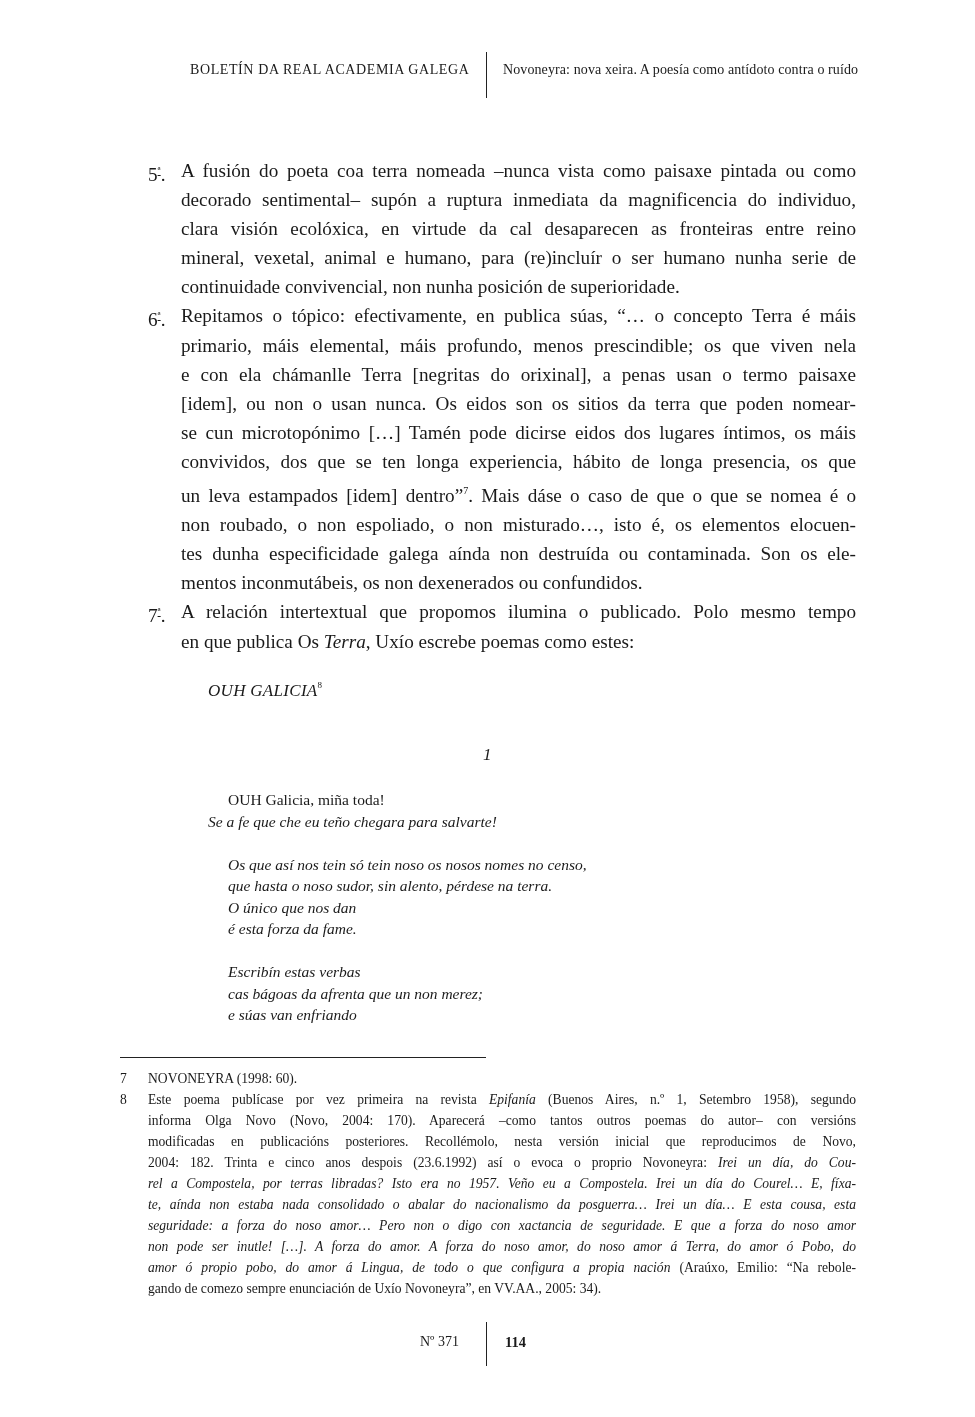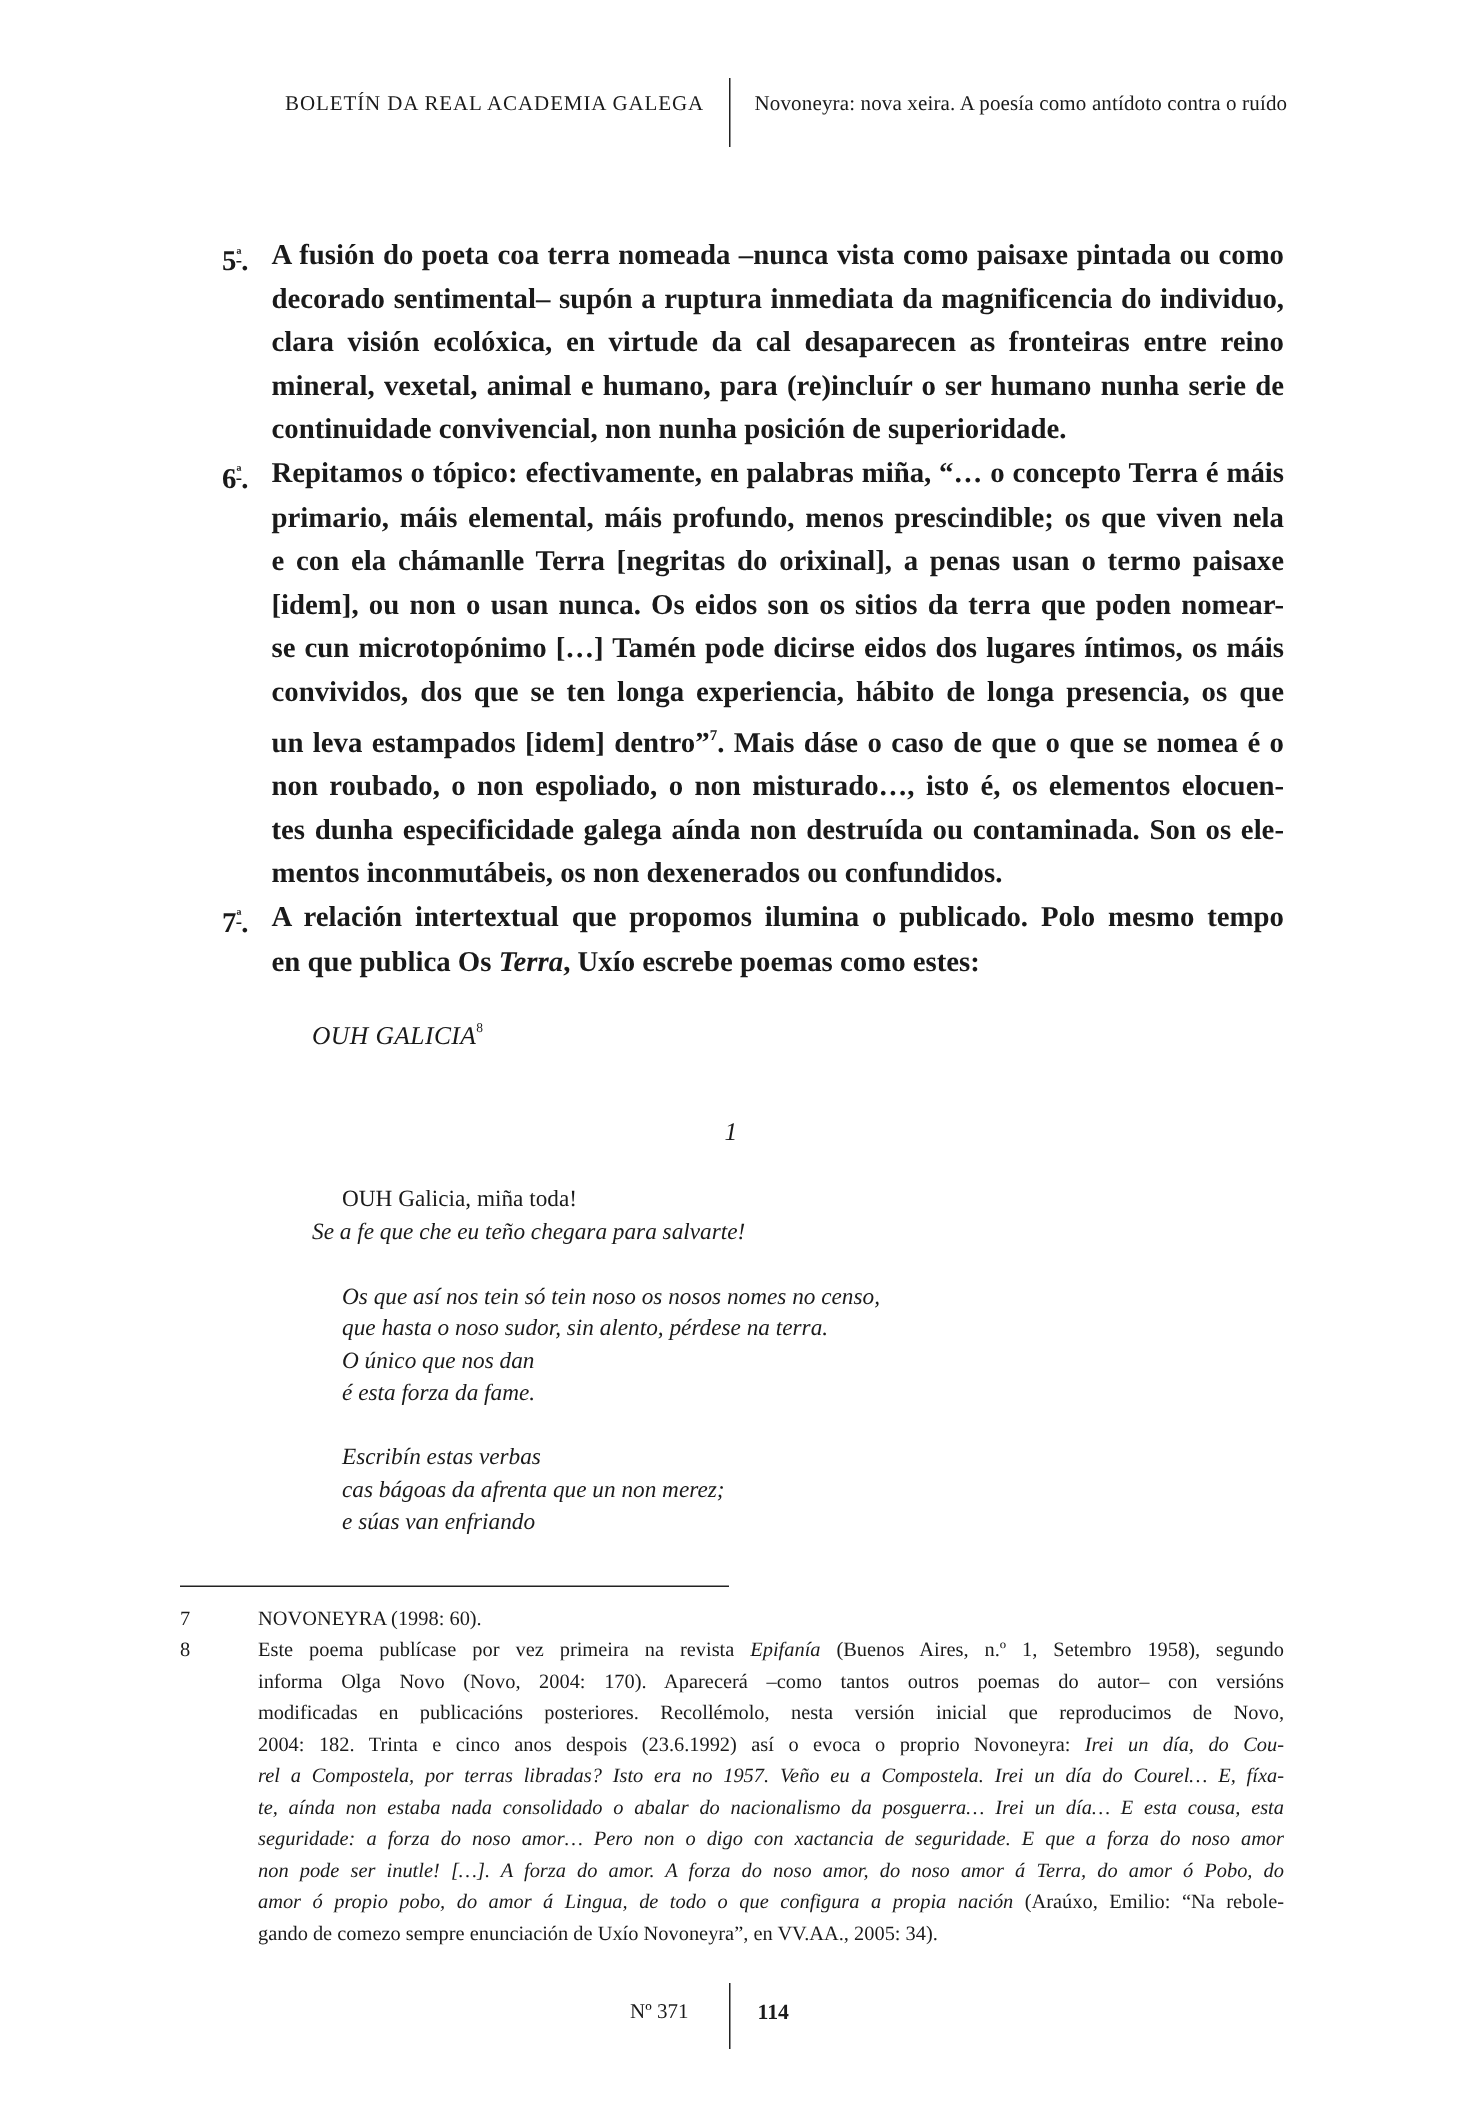--- a/index.html
+++ b/index.html
@@ -7,21 +7,21 @@
          font-family: "Liberation Serif", "DejaVu Serif", serif; }
   .page { position: absolute; left: 0; top: 0; width: 960px; height: 1417px; }
 
   
   .hdr-left { position: absolute; left: 190px; top: 62px; font-size: 14px; letter-spacing: 0.6px; white-space: nowrap; }
   .hdr-div { position: absolute; left: 486px; top: 52px; width: 1.3px; height: 46px; background: #222; }
   .hdr-right { position: absolute; left: 503px; top: 62px; font-size: 14px; letter-spacing: 0.1px; white-space: nowrap; }
 
   
   .body { position: absolute; left: 148px; top: 156px; width: 708px; font-size: 19.2px; line-height: 29.1px; }
-  .item { position: relative; padding-left: 33px; text-align: justify; font-weight: bold; }
+  .item { position: relative; padding-left: 33px; text-align: justify; }
   .item .num { position: absolute; left: 0; top: 0; }
   .item .num sup { font-size: 11px; text-decoration: underline; vertical-align: 7px; }
   .item sup.fn { font-size: 10px; vertical-align: 8px; }
   .line { display: block; text-align: justify; text-align-last: justify; white-space: nowrap; }
   .line.last { text-align-last: left; }
 
   
   .poem-title { position: absolute; left: 208px; top: 680px; font-size: 17px; font-style: italic; letter-spacing: 0.3px; font-family: Liberation Serif, serif; }
   .poem-title sup { font-size: 9px; vertical-align: 8px; font-style: normal; }
   .poem-part { position: absolute; left: 483px; top: 745px; font-size: 17px; font-style: italic; }
@@ -29,21 +29,21 @@
   .poem .v { display: block; white-space: nowrap; }
   .poem .in { padding-left: 20px; }
   .poem .gap { display: block; height: 21.5px; }
   .poem .up { font-style: normal; }
 
   
   .fn-rule { position: absolute; left: 120px; top: 1057px; width: 366px; height: 1px; background: #222; }
   .fns { position: absolute; left: 120px; top: 1068px; width: 736px; font-size: 13.6px; line-height: 21px; }
   .fnote { position: relative; padding-left: 28px; }
   .fnote .fnum { position: absolute; left: 0; top: 0; }
-  .fnote .line { text-align: justify; text-align-last: justify; white-space: nowrap; margin-left: 24px; }
+  .fnote .line { text-align: justify; text-align-last: justify; white-space: nowrap; }
   .fnote .line.last { text-align-last: left; }
   .it { font-style: italic; }
 
   
   .ftr-left { position: absolute; left: 420px; top: 1334px; font-size: 14px; white-space: nowrap; }
   .ftr-div { position: absolute; left: 486px; top: 1322px; width: 1.3px; height: 44px; background: #222; }
   .ftr-right { position: absolute; left: 505px; top: 1334px; font-size: 14.5px; font-weight: bold; }
 </style>
 </head>
 <body>
@@ -60,21 +60,21 @@
       <span class="num"><span>5</span><sup>ª</sup>.</span>
       <span class="line">A fusión do poeta coa terra nomeada –nunca vista como paisaxe pintada ou como</span>
       <span class="line">decorado sentimental– supón a ruptura inmediata da magnificencia do individuo,</span>
       <span class="line">clara visión ecolóxica, en virtude da cal desaparecen as fronteiras entre reino</span>
       <span class="line">mineral, vexetal, animal e humano, para (re)incluír o ser humano nunha serie de</span>
       <span class="line last">continuidade convivencial, non nunha posición de superioridade.</span>
     </div>
 
     <div class="item">
       <span class="num"><span>6</span><sup>ª</sup>.</span>
-      <span class="line">Repitamos o tópico: efectivamente, en palabras miña, “… o concepto Terra é máis</span>
+      <span class="line">Repitamos o tópico: efectivamente, en publica súas, “… o concepto Terra é máis</span>
       <span class="line">primario, máis elemental, máis profundo, menos prescindible; os que viven nela</span>
       <span class="line">e con ela chámanlle Terra [negritas do orixinal], a penas usan o termo paisaxe</span>
       <span class="line">[idem], ou non o usan nunca. Os eidos son os sitios da terra que poden nomear-</span>
       <span class="line">se cun microtopónimo […] Tamén pode dicirse eidos dos lugares íntimos, os máis</span>
       <span class="line">convividos, dos que se ten longa experiencia, hábito de longa presencia, os que</span>
       <span class="line"><span>un leva estampados [idem] dentro”</span><sup class="fn">7</sup><span>. Mais dáse o caso de que o que se nomea é o</span></span>
       <span class="line">non roubado, o non espoliado, o non misturado…, isto é, os elementos elocuen-</span>
       <span class="line">tes dunha especificidade galega aínda non destruída ou contaminada. Son os ele-</span>
       <span class="line last">mentos inconmutábeis, os non dexenerados ou confundidos.</span>
     </div>

